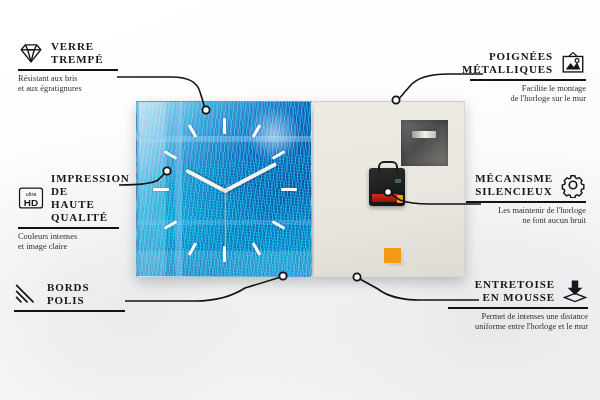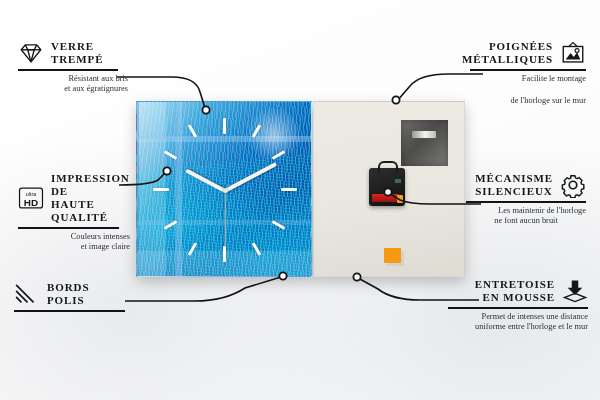--- a/index.html
+++ b/index.html
@@ -90,21 +90,21 @@
   .hdr{display:flex;align-items:center;gap:7px;}
   .hdr.right{justify-content:flex-end;}
   .title{
     font-family:"Liberation Serif", serif;
     font-weight:700;letter-spacing:.9px;color:#14171a;
     font-size:11px;line-height:13px;text-transform:uppercase;
   }
   .rule{height:1.6px;background:#111315;margin-top:3px;}
   .desc{
     font-family:"Liberation Serif", serif;
-    font-size:8.4px;line-height:10.4px;color:#2c3034;margin-top:3px;text-align:right;
+    font-size:8.4px;line-height:10.4px;color:#2c3034;margin-top:3px;
   }
   .desc.right{text-align:right;}
   .ico{width:26px;height:26px;flex:0 0 26px;display:block;}
 
   svg.leader{position:absolute;left:0;top:0;width:600px;height:400px;pointer-events:none;}
 </style>
 </head>
 <body>
 
 <div id="stage">
@@ -219,54 +219,54 @@
         </g>
       </svg>
       <div>
         <div class="title">BORDS</div>
         <div class="title">POLIS</div>
       </div>
     </div>
     <div class="rule" style="width:111px;"></div>
   </div>
 
-  <div class="callout" style="left:470px;top:40px;width:116px;">
+  <div class="callout" style="left:470px;top:50px;width:116px;">
     <div class="hdr right">
       <div>
         <div class="title" style="text-align:right;">POIGNÉES</div>
         <div class="title" style="text-align:right;">MÉTALLIQUES</div>
       </div>
       <svg class="ico" viewBox="0 0 32 30">
         <path d="M16 2 L11 7 M16 2 L21 7" fill="none" stroke="#14171a" stroke-width="1.5"></path>
         <rect x="4" y="7" width="24" height="19" fill="none" stroke="#14171a" stroke-width="1.7"></rect>
         <path d="M7 23 L13 15 L17 20 L21 14 L25 23 Z" fill="#14171a"></path>
         <circle cx="21" cy="12" r="2.4" fill="none" stroke="#14171a" stroke-width="1.4"></circle>
       </svg>
     </div>
     <div class="rule" style="width:116px;"></div>
     <div class="desc right">Facilite le montage</div>
-    <div class="desc right" style="margin-top:12px;">de l'horloge sur le mur</div>
+    <div class="desc right" style="margin-top:0;">de l'horloge sur le mur</div>
   </div>
 
   <div class="callout" style="left:466px;top:172px;width:120px;">
     <div class="hdr right">
       <div>
         <div class="title" style="text-align:right;">MÉCANISME</div>
         <div class="title" style="">SILENCIEUX</div>
       </div>
       <svg class="ico" viewBox="0 0 32 32">
         <g fill="none" stroke="#14171a" stroke-width="2.1" stroke-linejoin="round">
           <path d="M13 3 h6 l.7 3.1 2.4 1 2.8-1.5 4.2 4.2-1.5 2.8 1 2.4 3.1 .7 v6 l-3.1 .7-1 2.4 1.5 2.8-4.2 4.2-2.8-1.5-2.4 1-.7 3.1 h-6 l-.7-3.1-2.4-1-2.8 1.5-4.2-4.2 1.5-2.8-1-2.4L1 22 v-6 l3.1-.7 1-2.4-1.5-2.8 4.2-4.2 2.8 1.5 2.4-1z" transform="scale(.86) translate(2.4,2.4)"></path>
           <circle cx="16" cy="16" r="4.6"></circle>
         </g>
       </svg>
     </div>
     <div class="rule" style="width:120px;"></div>
     <div class="desc right">Les maintenir de l'horloge</div>
-    <div class="desc right" style="margin-top:0;text-align:center;">ne font aucun bruit</div>
+    <div class="desc right" style="margin-top:0;">ne font aucun bruit</div>
   </div>
 
   <div class="callout" style="left:448px;top:278px;width:140px;">
     <div class="hdr right">
       <div>
         <div class="title" style="text-align:right;">ENTRETOISE</div>
         <div class="title" style="text-align:right;">EN MOUSSE</div>
       </div>
       <svg class="ico" viewBox="0 0 32 30">
         <path d="M12 2 h8 v9 h5 l-9 9 -9-9 h5 z" fill="#14171a"></path>

